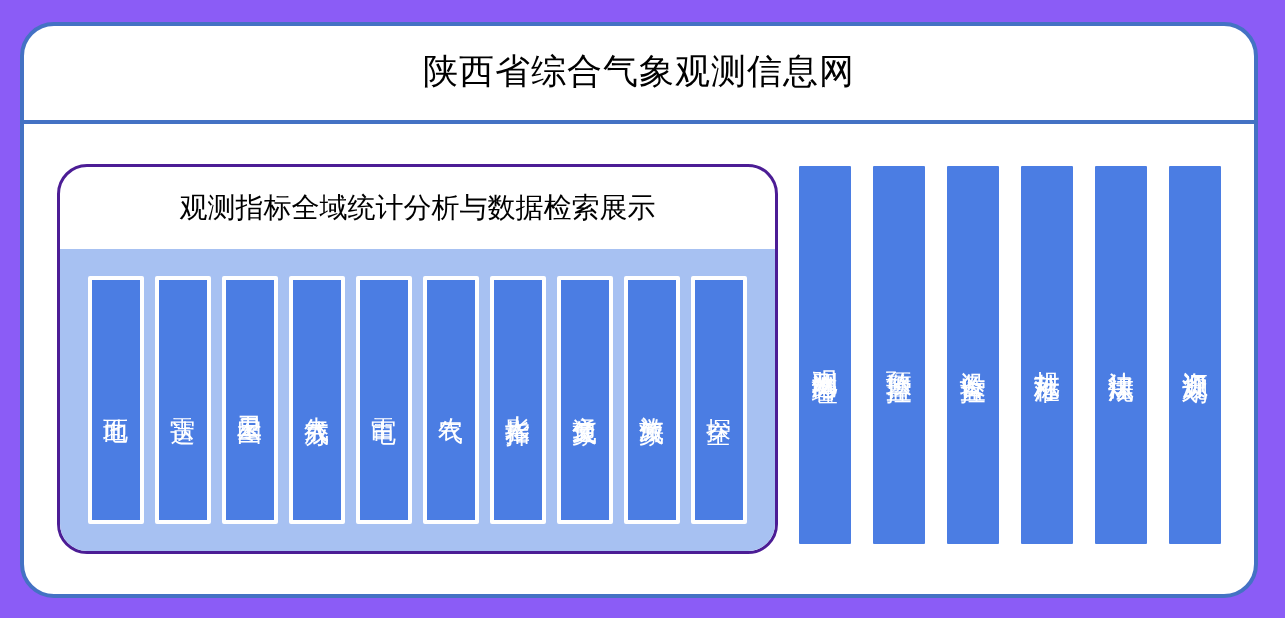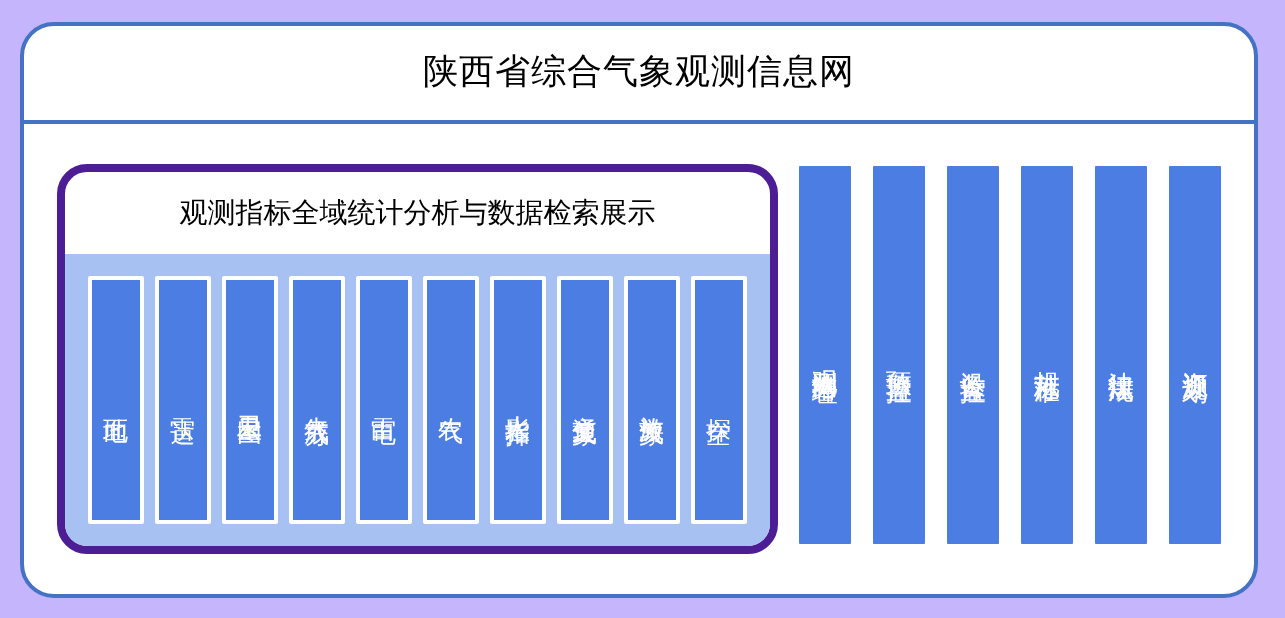--- a/index.html
+++ b/index.html
@@ -7,21 +7,21 @@
     padding: 0;
     background: #ffffff;
   }
   body {
     font-family: "Liberation Sans", "DejaVu Sans", sans-serif;
   }
   #canvas {
     position: relative;
     width: 1285px;
     height: 618px;
-    background: #c4b5fd;
+    background: #8b5cf6;
     overflow: hidden;
   }
 
   
   .outer-frame {
     position: absolute;
     left: 20px;
     top: 22px;
     width: 1238px;
     height: 576px;
@@ -53,21 +53,21 @@
     white-space: nowrap;
   }
 
   
   .inner-panel {
     position: absolute;
     left: 57px;
     top: 164px;
     width: 721px;
     height: 390px;
-    border: 8px solid #4c1d95;
+    border: 3px solid #4c1d95;
     border-radius: 30px;
     box-sizing: border-box;
     background: #ffffff;
     overflow: hidden;
   }
   .inner-panel-title {
     position: absolute;
     left: 0;
     top: 0;
     width: 100%;

